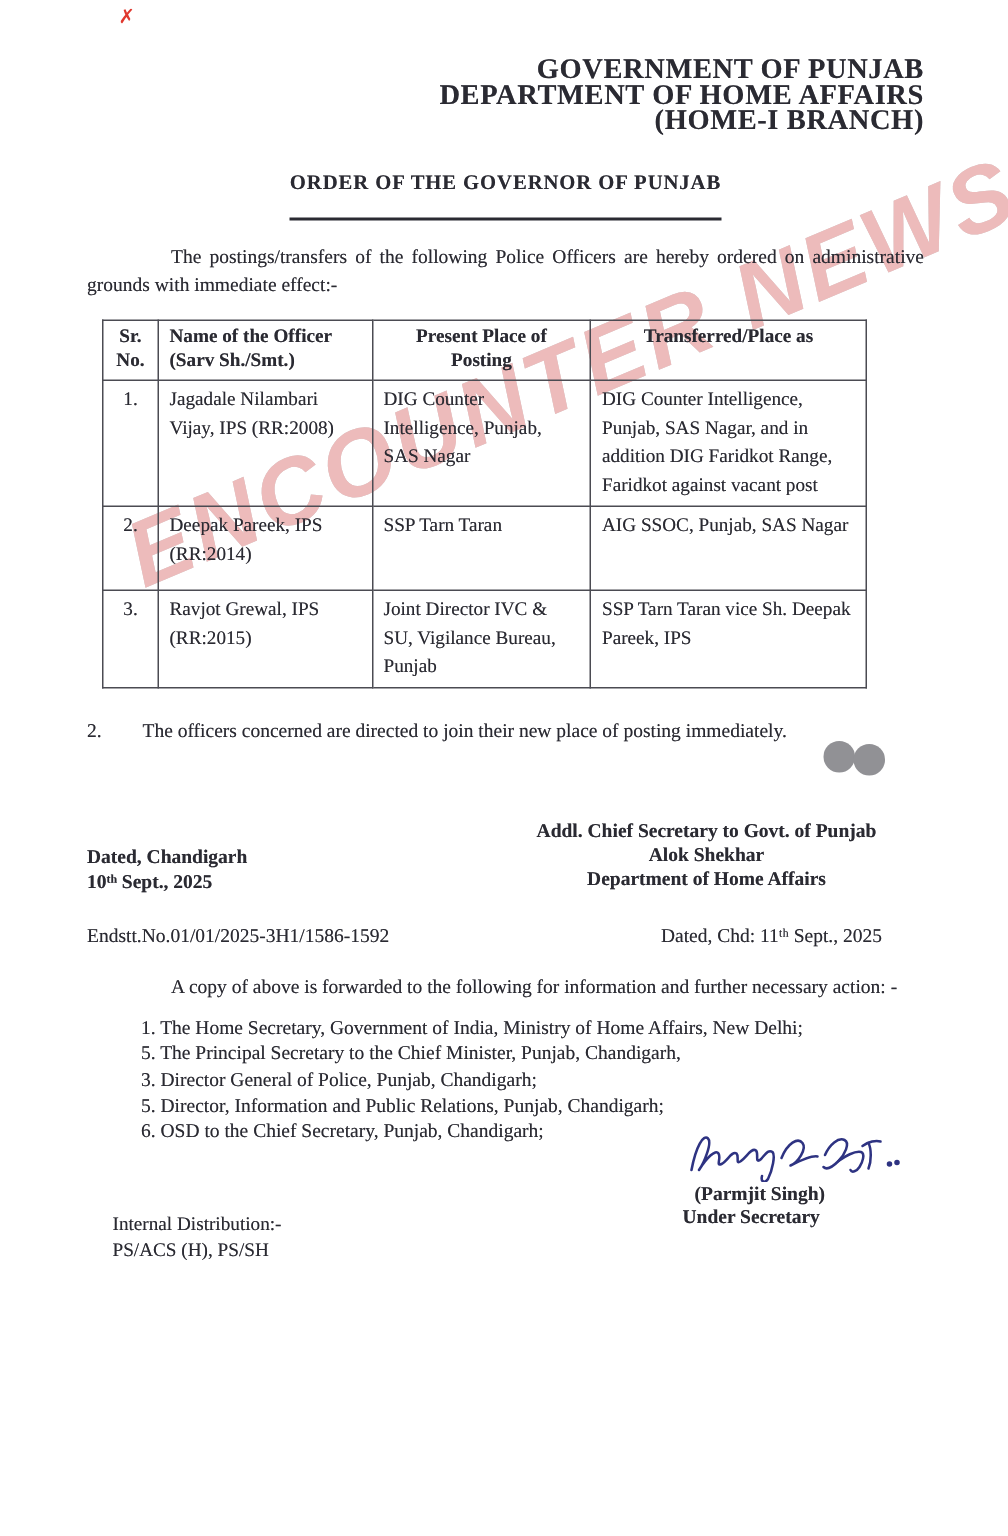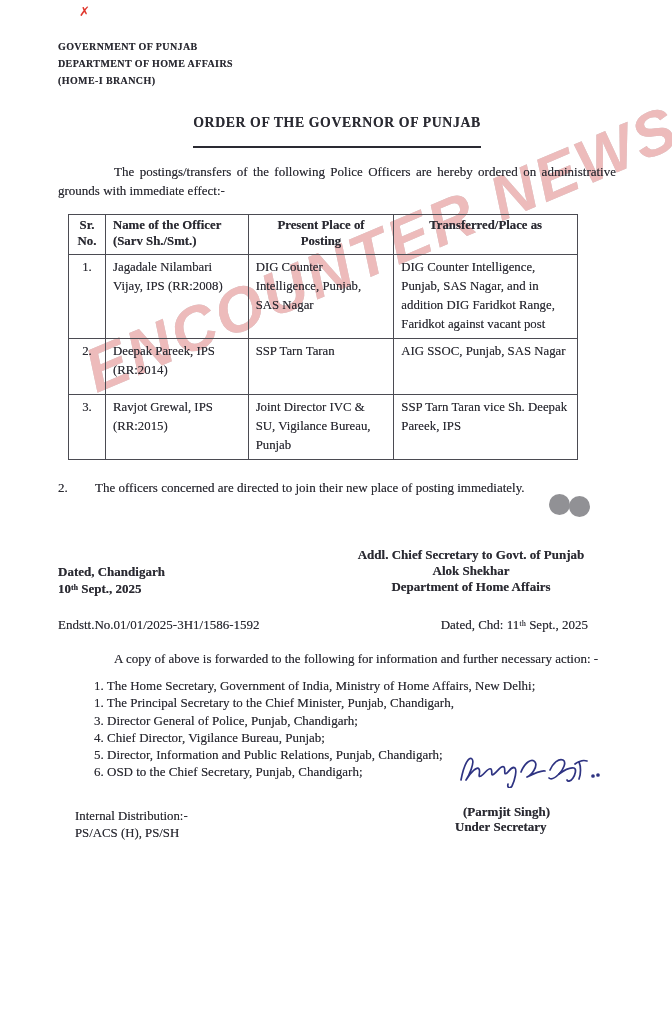--- a/index.html
+++ b/index.html
@@ -7,21 +7,21 @@
     --sig-ink:#2e3382; --dot:#919195; --mark-red:#e0382e;
   }
   *{margin:0;padding:0;box-sizing:border-box;}
   html,body{background:#ffffff;}
   body{font-family:"Liberation Serif","DejaVu Serif",serif;color:var(--ink);}
   .page{position:relative;width:672px;height:1024px;background:#fff;overflow:hidden;
         text-shadow:0 0 .4px rgba(40,40,48,.55);}
   .content{position:relative;z-index:2;padding:38px 56px 0 58px;}
 
   
-  .dept-header{text-align:left;font-weight:bold;font-size:10px;line-height:17px;letter-spacing:.4px;}
+  .dept-header{text-align:right;font-weight:bold;font-size:19px;line-height:17px;letter-spacing:.4px;}
   .order-title-wrap{text-align:center;margin-top:24px;}
   .order-title{display:inline-block;font-weight:bold;font-size:13.8px;letter-spacing:.6px;
                border-bottom:2px solid var(--ink);padding-bottom:15px;}
 
   
   .para{font-size:13px;line-height:19px;text-align:justify;}
   .intro{margin-top:14px;text-indent:56px;}
   .para-num{position:relative;padding-left:0;}
   .para-num .num{display:inline-block;width:37px;}
   .copy-para{text-indent:56px;}
@@ -48,21 +48,21 @@
   .endstt-row{display:flex;justify-content:space-between;margin-top:6px;font-size:13px;}
   .endstt-row .right{margin-right:28px;}
 
   .cc-list{margin:10px 0 0 36px;font-size:13px;line-height:16.8px;}
   .cc-list .cc-item{margin-bottom:0.5px;}
 
   
   .sig-block{position:absolute;left:455px;top:750px;width:160px;z-index:3;}
   .sig-scrawl{display:block;}
   .sig-name,.sig-desig{font-weight:bold;font-size:13px;line-height:15px;}
-  .sig-name{margin-left:8px;margin-top:16px;}
+  .sig-name{margin-left:8px;}
 
   .internal{position:absolute;left:75px;top:808px;font-size:12.8px;line-height:17px;z-index:3;}
 
   
   .watermark{position:absolute;left:88px;top:338px;z-index:1;
              font-family:"Liberation Sans","DejaVu Sans",sans-serif;
              font-weight:bold;font-style:italic;font-size:62px;letter-spacing:3px;
              color:var(--watermark);opacity:.45;white-space:nowrap;
              transform:rotate(-23deg);transform-origin:left center;}
 
@@ -167,23 +167,22 @@
       <span class="left">Endstt.No.01/01/2025-3H1/1586-1592</span>
       <span class="right">Dated, Chd: 11ᵗʰ Sept., 2025</span>
     </div>
 
     <div class="spacer-16"></div>
 
     <p class="para copy-para">A copy of above is forwarded to the following for information and further necessary action: -</p>
 
     <div class="cc-list">
       <div class="cc-item">1. The Home Secretary, Government of India, Ministry of Home Affairs, New Delhi;</div>
-      <div class="cc-item">1. The Principal Secretary to the Chief Minister, Punjab, Chandigarh,</div>
+      <div class="cc-item">5. The Principal Secretary to the Chief Minister, Punjab, Chandigarh,</div>
       <div class="cc-item">3. Director General of Police, Punjab, Chandigarh;</div>
-      <div class="cc-item">4. Chief Director, Vigilance Bureau, Punjab;</div>
       <div class="cc-item">5. Director, Information and Public Relations, Punjab, Chandigarh;</div>
       <div class="cc-item">6. OSD to the Chief Secretary, Punjab, Chandigarh;</div>
     </div>
 
   </div>
 
   <div class="sig-block">
     <svg class="sig-scrawl" width="150" height="38" viewBox="0 0 150 38">
       <g fill="none" stroke="#2e3382" stroke-width="1.7" stroke-linecap="round" stroke-linejoin="round">
         <path d="M6,30 C9,14 14,6 17,9 C20,12 14,26 11,30 C16,22 22,16 24,19 C26,22 22,28 26,26 C30,24 33,17 36,19 C38,21 35,27 39,24 C43,21 46,15 49,17 C51,19 48,26 52,23 C55,20 57,16 60,18 C62,20 60,30 57,36 C55,39 52,38 53,34"></path>

